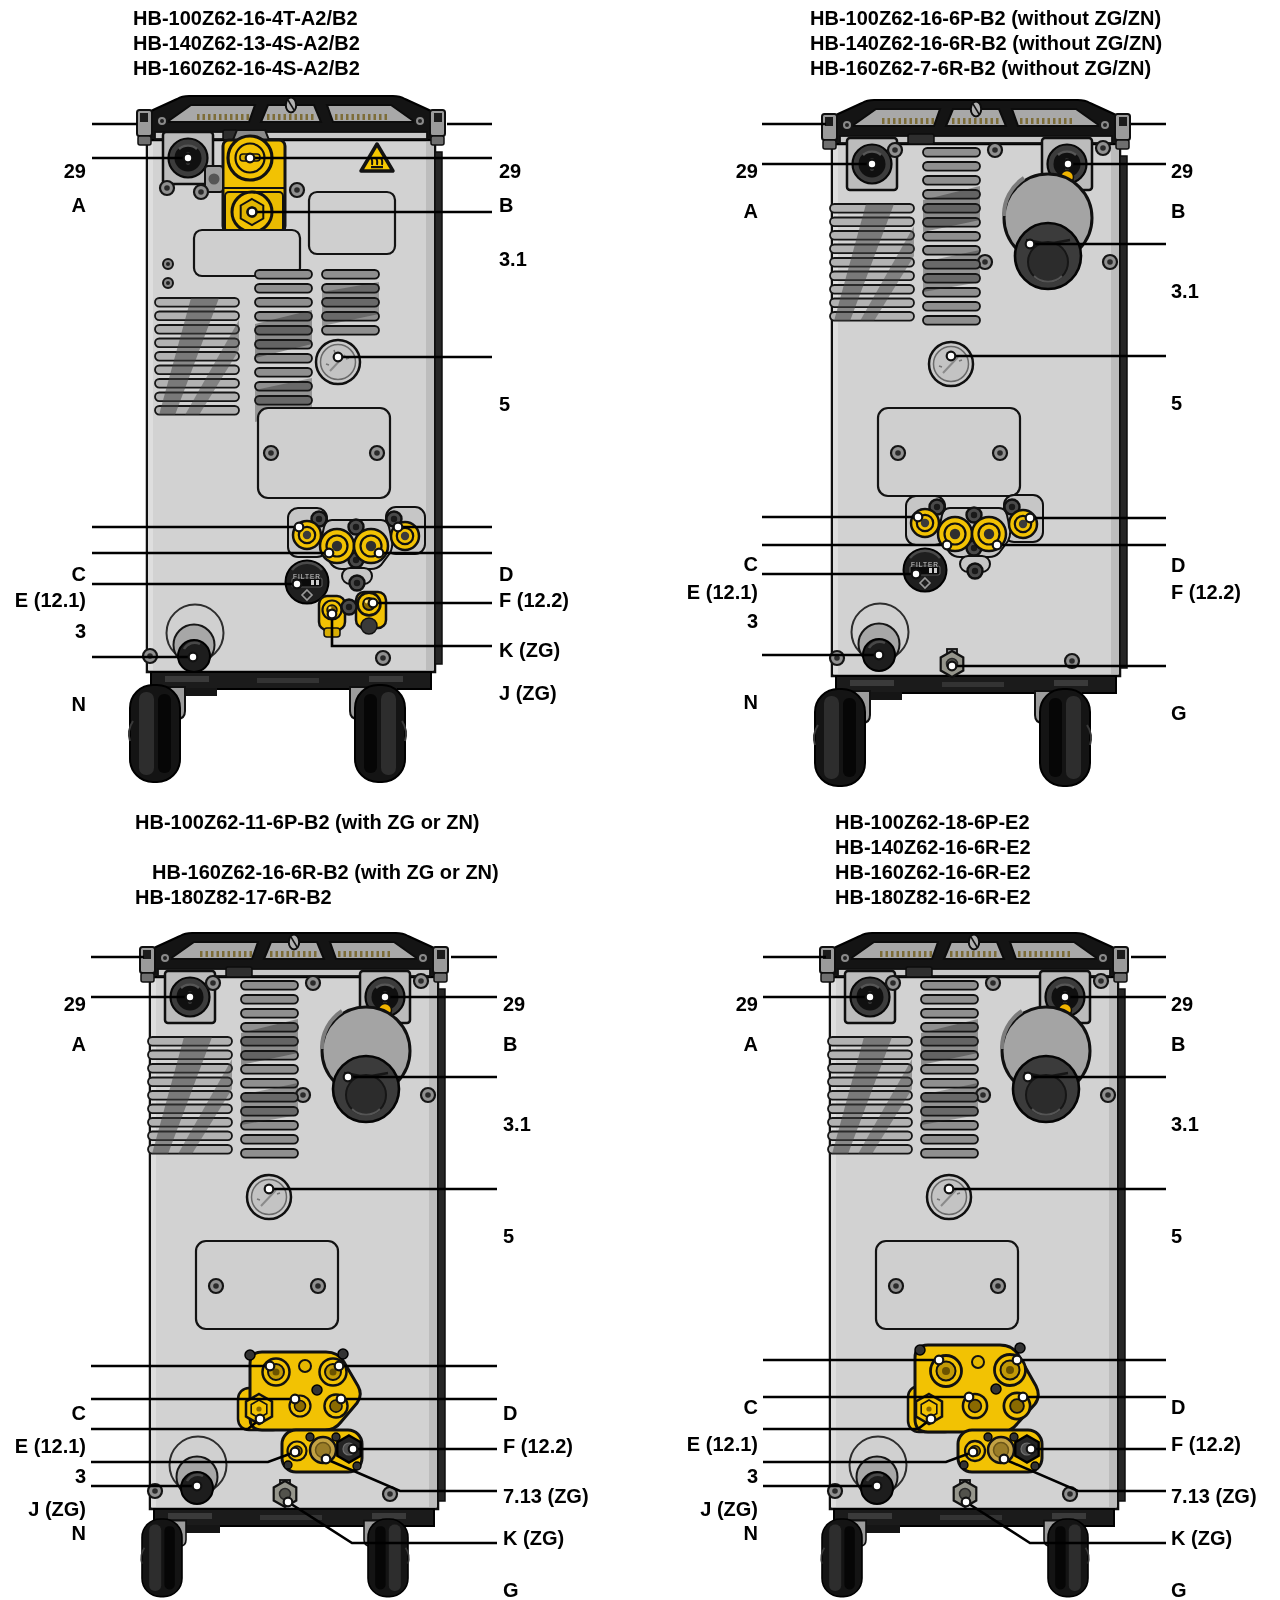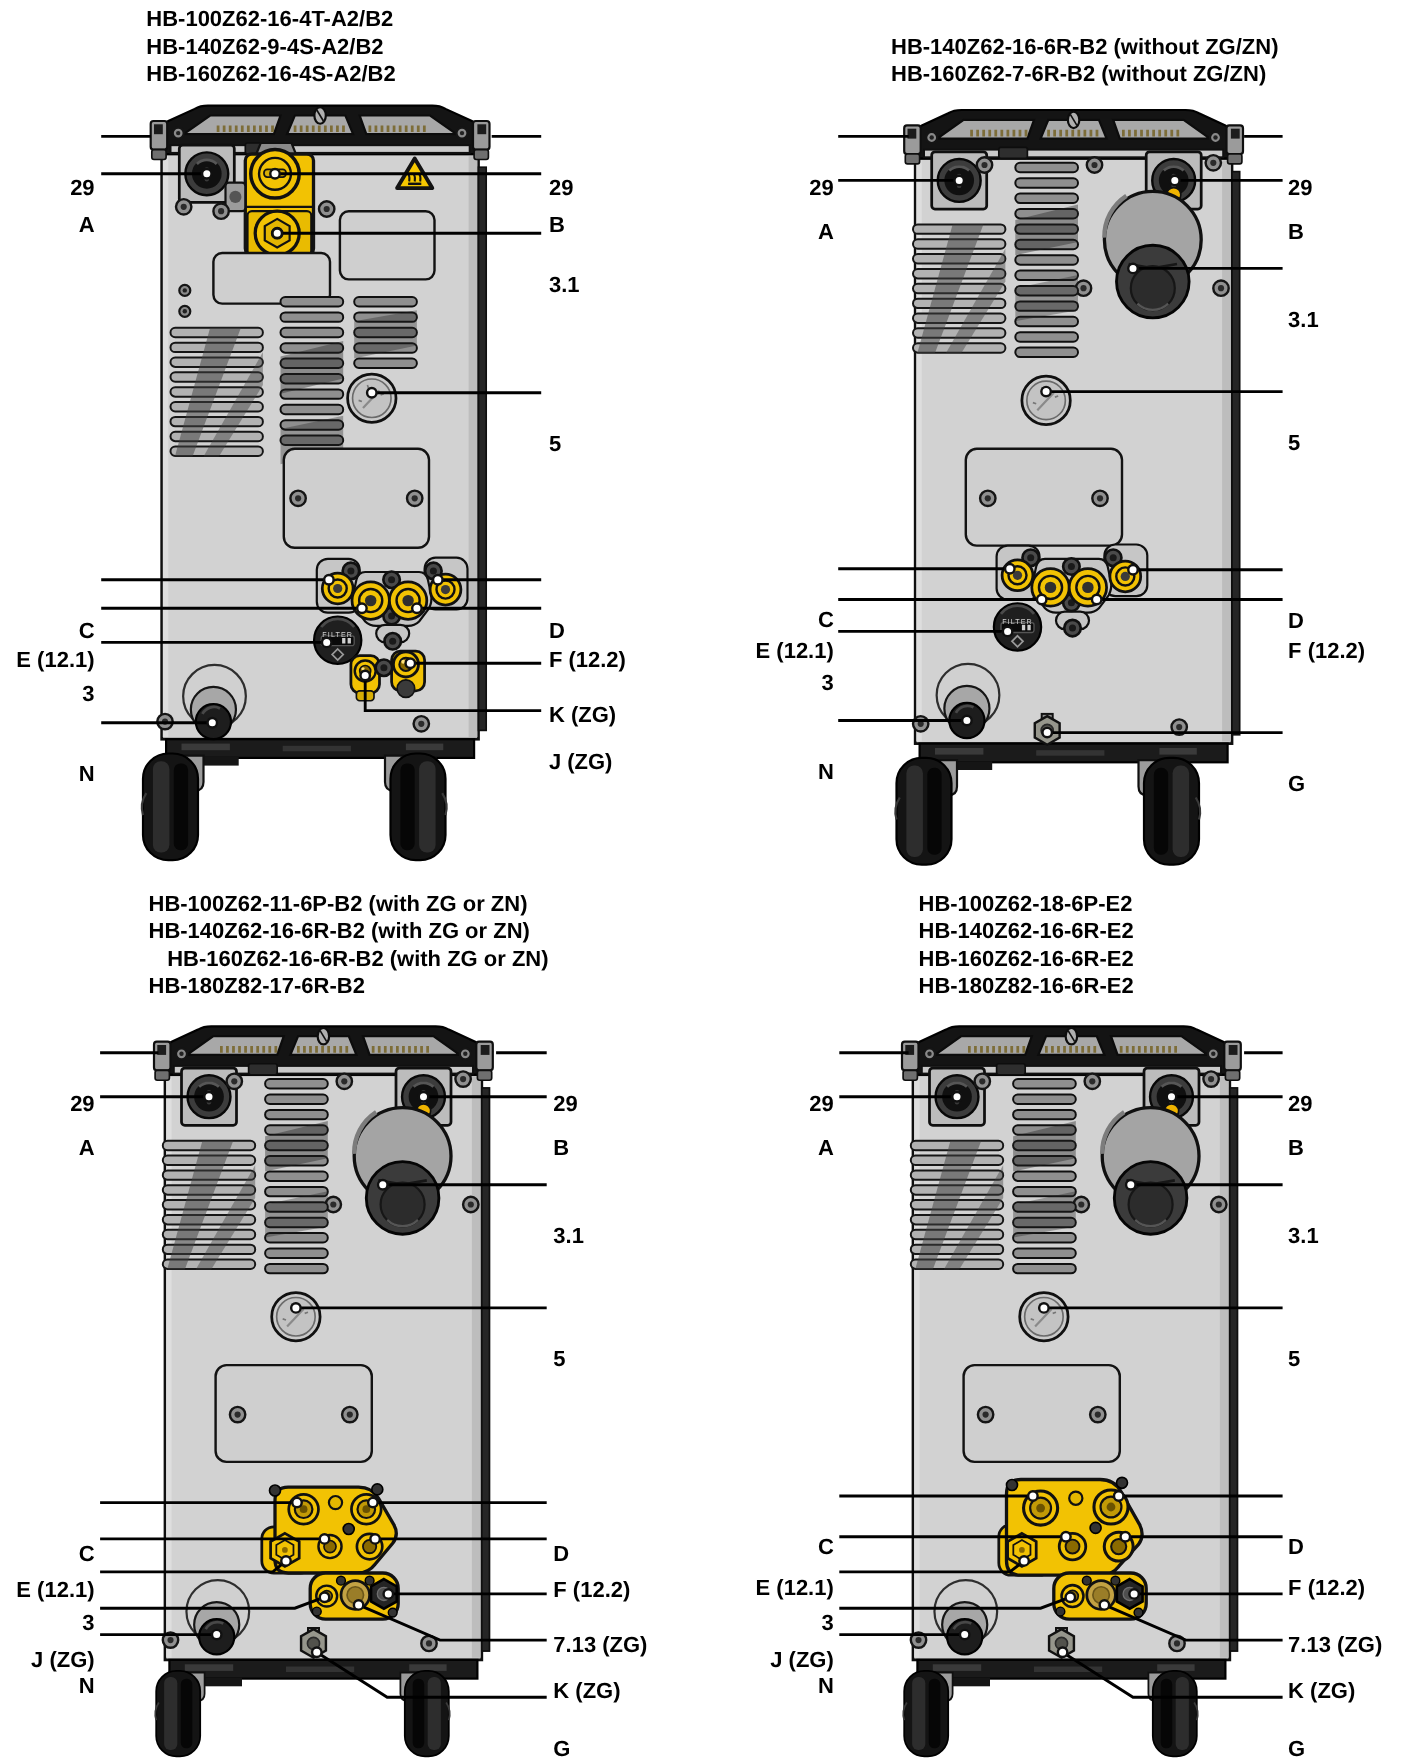--- a/index.html
+++ b/index.html
@@ -499,26 +499,26 @@
   <circle cx="931" cy="1419" r="4.3"></circle>
         <circle cx="1031" cy="1449" r="4.3"></circle>
         <circle cx="973" cy="1452" r="4.3"></circle>
         <circle cx="877" cy="1486" r="4.3"></circle>
   <circle cx="1004" cy="1459" r="4.3"></circle>
         <circle cx="966" cy="1502" r="4.3"></circle>
 </g>
 </svg>
 
 <div class="title-line" style="left:133px;top:6px">HB-100Z62-16-4T-A2/B2</div>
-<div class="title-line" style="left:133px;top:31px">HB-140Z62-9-4S-A2/B2</div>
+<div class="title-line" style="left:133px;top:31px">HB-140Z62-13-4S-A2/B2</div>
 <div class="title-line" style="left:133px;top:56px">HB-160Z62-16-4S-A2/B2</div>
+<div class="title-line" style="left:810px;top:6px">HB-100Z62-16-6P-B2 (without ZG/ZN)</div>
 <div class="title-line" style="left:810px;top:31px">HB-140Z62-16-6R-B2 (without ZG/ZN)</div>
 <div class="title-line" style="left:810px;top:56px">HB-160Z62-7-6R-B2 (without ZG/ZN)</div>
 <div class="title-line" style="left:135px;top:810px">HB-100Z62-11-6P-B2 (with ZG or ZN)</div>
-<div class="title-line" style="left:135px;top:835px">HB-140Z62-16-6R-B2 (with ZG or ZN)</div>
 <div class="title-line" style="left:152px;top:860px">HB-160Z62-16-6R-B2 (with ZG or ZN)</div>
 <div class="title-line" style="left:135px;top:885px">HB-180Z82-17-6R-B2</div>
 <div class="title-line" style="left:835px;top:810px">HB-100Z62-18-6P-E2</div>
 <div class="title-line" style="left:835px;top:835px">HB-140Z62-16-6R-E2</div>
 <div class="title-line" style="left:835px;top:860px">HB-160Z62-16-6R-E2</div>
 <div class="title-line" style="left:835px;top:885px">HB-180Z82-16-6R-E2</div>
 
 <div class="co" style="right:1194px;top:124px">29</div>
 <div class="co" style="right:1194px;top:158px">A</div>
 <div class="co" style="right:1194px;top:527px">C</div>

